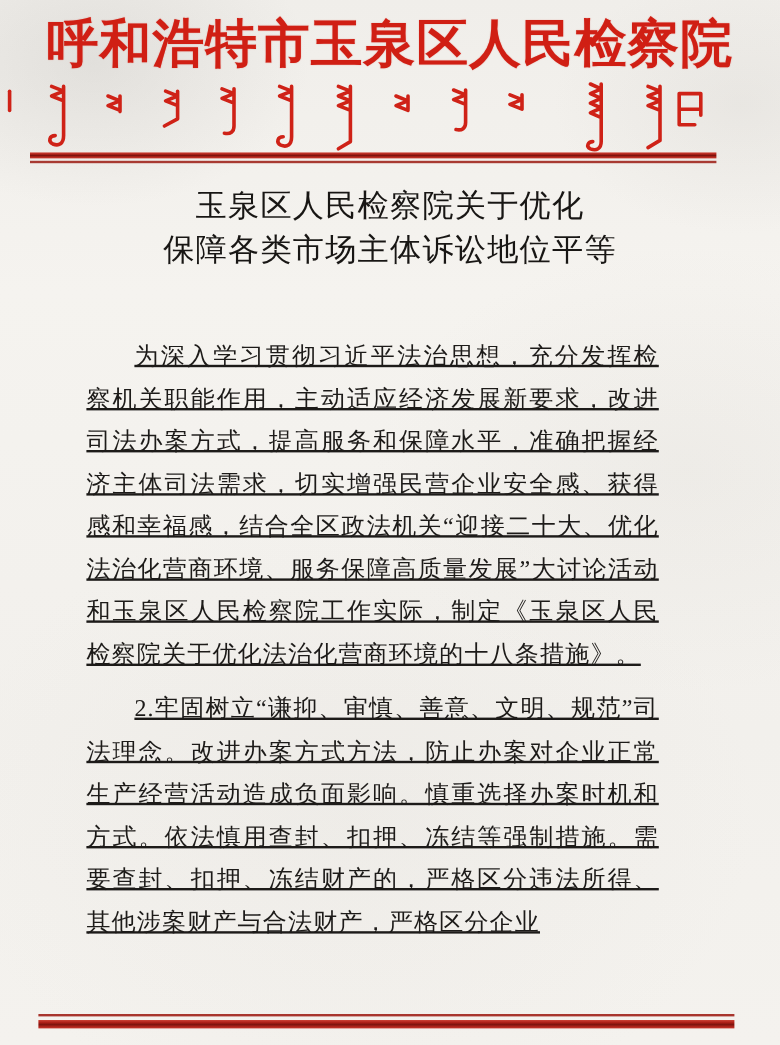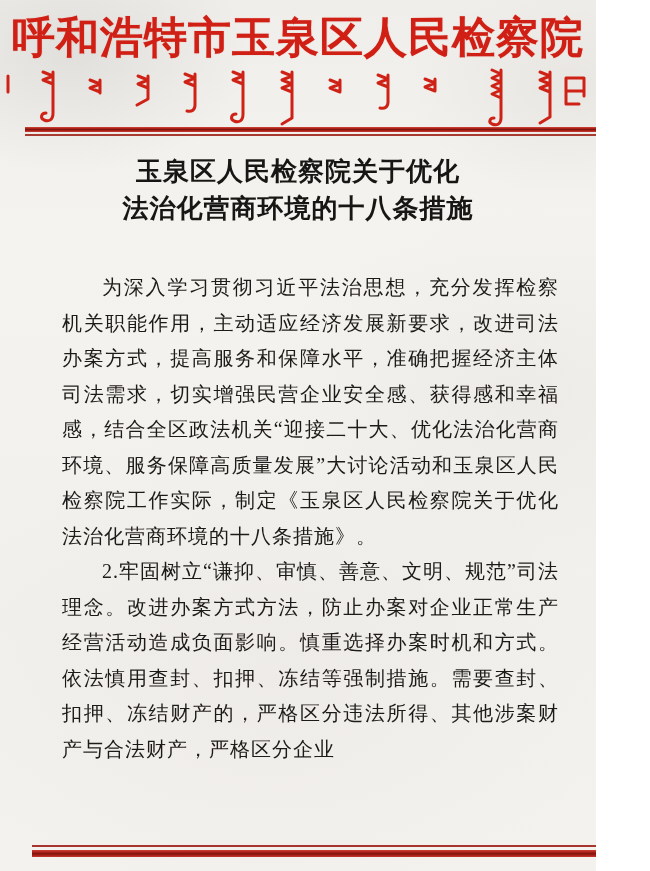--- a/index.html
+++ b/index.html
@@ -1,18 +1,18 @@
 <!DOCTYPE html>
 <html><head>
 <meta charset="utf-8">
 <style>
   html,body{margin:0;padding:0;}
   .page{
     position:relative;
-    width:596px;height:871px;
+    width:650px;height:871px;
     overflow:hidden;
     background-color:#f3f1ed;
     background-image:
       radial-gradient(ellipse 300px 200px at 12% 6%, rgba(185,183,179,0.28), transparent 60%),
       radial-gradient(ellipse 260px 180px at 95% 10%, rgba(200,197,192,0.22), transparent 60%),
       radial-gradient(ellipse 420px 300px at 88% 45%, rgba(205,202,196,0.16), transparent 62%),
       radial-gradient(ellipse 520px 400px at 45% 78%, rgba(212,208,202,0.14), transparent 65%),
       linear-gradient(180deg,#f0eeea 0%,#f5f3ef 28%,#f2f0ec 70%,#f4f2ee 100%);
     font-family:"Liberation Serif","DejaVu Serif",serif;
   }
@@ -30,34 +30,34 @@
   .sep-top{position:absolute;top:127px;left:25px;width:572px;}
   .sep-top .thick{
     height:5px;
     background:linear-gradient(180deg,#cf4a3e 0%,#b2231a 28%,#7c130d 52%,#b2231a 75%,#c84338 100%);
   }
   .sep-top .thin{height:2px;margin-top:2px;background:#a83a32;}
   .doc-title{
     position:absolute;top:153px;left:0;right:0;
     text-align:center;
     font-size:26px;line-height:37px;
-    font-weight:700;
+    font-weight:400;
     letter-spacing:1px;
     color:#181614;
   }
   .body-text{
     position:absolute;top:270px;left:62px;width:497px;height:570px;
     overflow:hidden;
     font-size:20px;line-height:35.5px;
     letter-spacing:1px;
     color:#1d1b19;
     text-align:justify;
     word-break:break-all;
   }
-  .body-text p{margin:0;padding:0;text-indent:2em;}
+  .body-text p{margin:10px;padding:0;text-indent:2em;text-decoration:underline;}
   .sep-bottom{position:absolute;top:845px;left:32px;width:580px;}
   .sep-bottom .thin{height:2px;background:#a8352d;}
   .sep-bottom .thick{
     height:7px;margin-top:3px;
     background:linear-gradient(180deg,#cd4337 0%,#ad2018 30%,#7e140e 55%,#b0241c 80%,#c5392f 100%);
   }
 </style>
 </head>
 <body>
 
@@ -96,21 +96,21 @@
     </g>
   </svg>
 
   <div class="sep-top">
     <div class="thick"></div>
     <div class="thin"></div>
   </div>
 
   <div class="doc-title">
     <div>玉泉区人民检察院关于优化</div>
-    <div>法治化营商环境的十八条措施</div>
+    <div>保障各类市场主体诉讼地位平等</div>
   </div>
 
   <div class="body-text">
     <p>为深入学习贯彻习近平法治思想，充分发挥检察机关职能作用，主动适应经济发展新要求，改进司法办案方式，提高服务和保障水平，准确把握经济主体司法需求，切实增强民营企业安全感、获得感和幸福感，结合全区政法机关“迎接二十大、优化法治化营商环境、服务保障高质量发展”大讨论活动和玉泉区人民检察院工作实际，制定《玉泉区人民检察院关于优化法治化营商环境的十八条措施》。</p>
     <p>2.牢固树立“谦抑、审慎、善意、文明、规范”司法理念。改进办案方式方法，防止办案对企业正常生产经营活动造成负面影响。慎重选择办案时机和方式。依法慎用查封、扣押、冻结等强制措施。需要查封、扣押、冻结财产的，严格区分违法所得、其他涉案财产与合法财产，严格区分企业</p>
   </div>
 
   <div class="sep-bottom">
     <div class="thin"></div>
     <div class="thick"></div>

